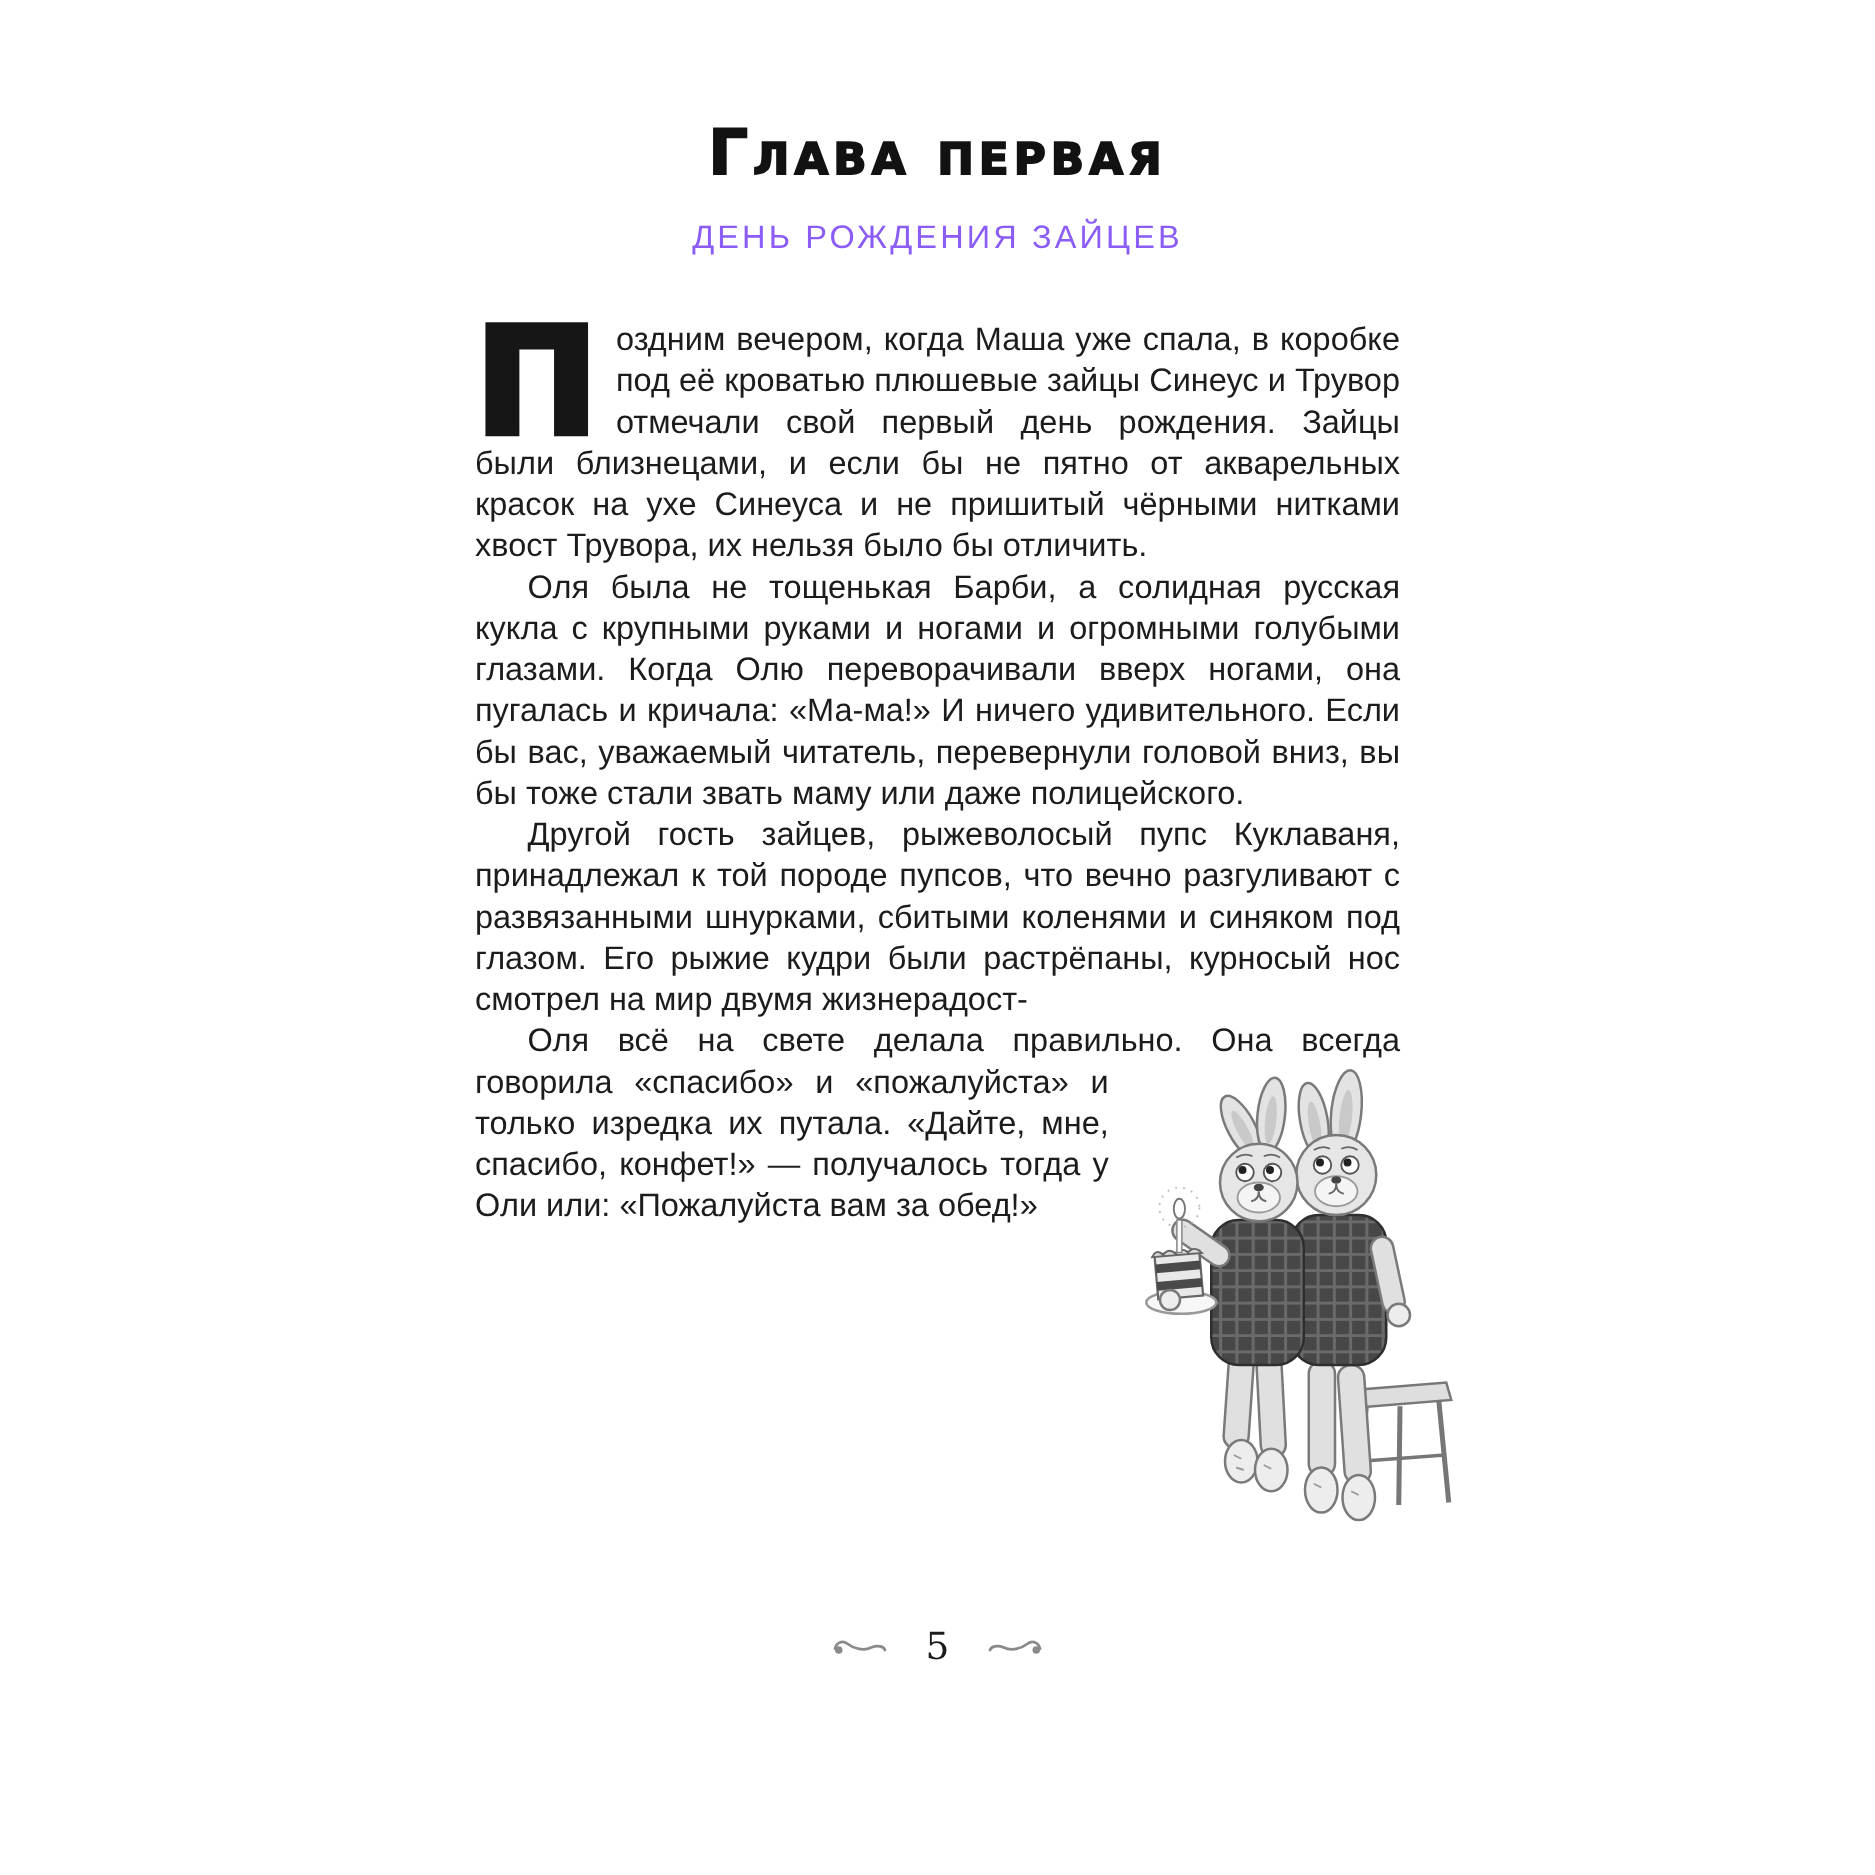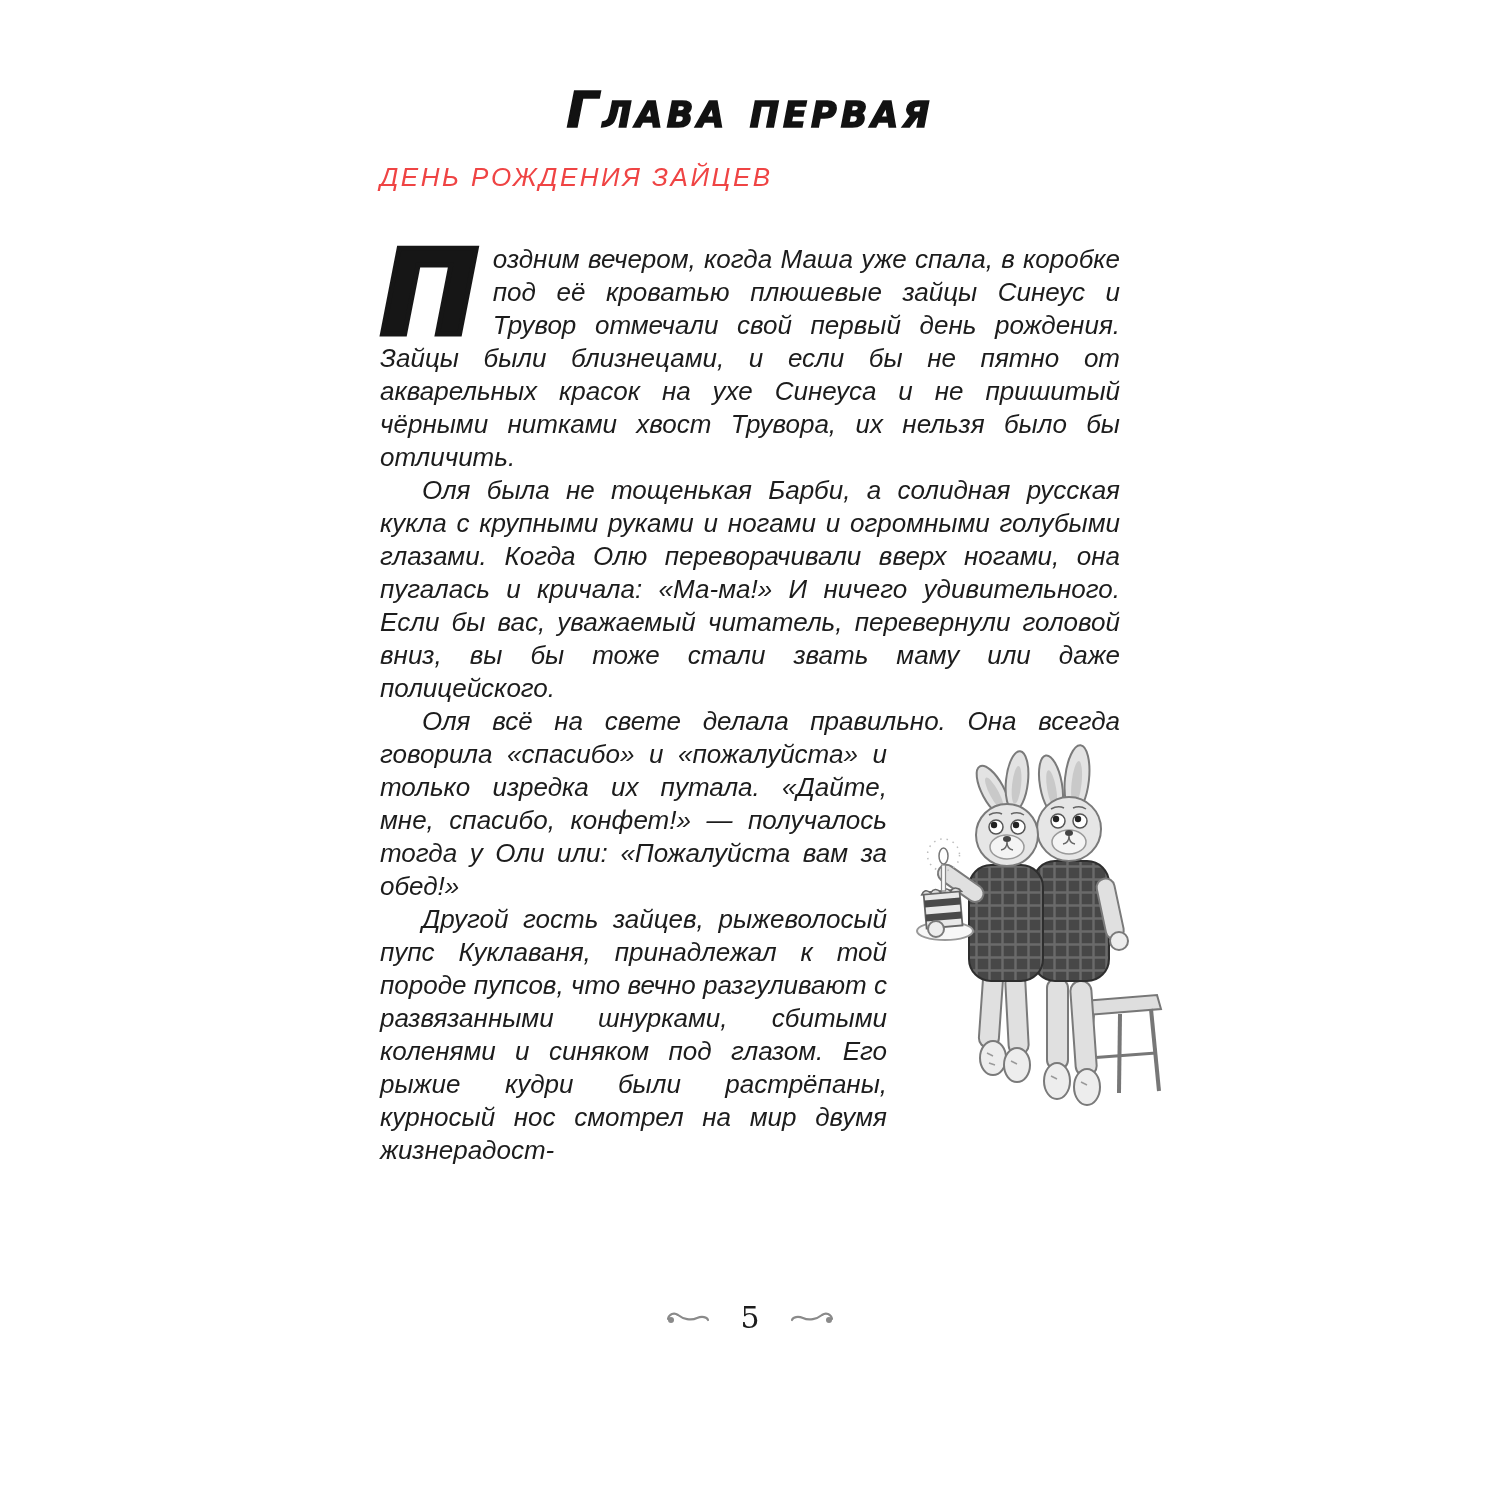--- a/index.html
+++ b/index.html
@@ -8,41 +8,40 @@
     position: relative;
     width: 1500px;
     height: 1500px;
     background: #ffffff;
     font-family: "Liberation Sans", "DejaVu Sans", sans-serif;
     color: #1c1c1c;
     overflow: hidden;
   }
   .content {
     width: 740px;
-    margin: 0 auto;
+    margin: 12px auto;
     padding-top: 83px;
-    font-style: italic;
   }
   .chapter-title {
     text-align: center;
     font-family: "DejaVu Sans", sans-serif;
     font-weight: bold;
     font-variant: small-caps;
     font-size: 50px;
     line-height: 1.1;
     letter-spacing: 4px;
     -webkit-text-stroke: 1.5px #121212;
     color: #121212;
   }
   .chapter-subtitle {
-    text-align: left;
+    text-align: center;
     font-size: 26px;
     letter-spacing: 2.5px;
     margin-top: 24px;
-    color: #ef4444;
+    color: #8b5cf6;
   }
   .bodytext {
     margin-top: 50px;
     font-size: 26px;
     line-height: 33px;
     text-align: justify;
   }
   .para { margin: 0; }
   .para.indent { text-indent: 42px; }
   .dropcap {
@@ -94,20 +93,22 @@
 
     <div class="chapter-title">Глава первая</div>
     <div class="chapter-subtitle">ДЕНЬ РОЖДЕНИЯ ЗАЙЦЕВ</div>
 
     <div class="bodytext">
 
       <p class="para"><span class="dropcap">П</span><span>оздним вечером, когда Маша уже спала, в коробке под её кроватью плюшевые зайцы Синеус и Трувор отмечали свой первый день рождения. Зайцы были близнецами, и если бы не пятно от акварельных красок на ухе Синеуса и не пришитый чёрными нитками хвост Трувора, их нельзя было бы отличить.</span></p>
 
 
       <p class="para indent"><span>Оля была не тощенькая Барби, а солидная русская кукла с крупными руками и ногами и огромными голубыми глазами. Когда Олю переворачивали вверх ногами, она пугалась и кричала: «Ма-ма!» И ничего удивительного. Если бы вас, уважаемый читатель, перевернули головой вниз, вы бы тоже стали звать маму или даже полицейского.</span></p>
+
+      <p class="para indent"><span>Другой гость зайцев, рыжеволосый пупс Куклаваня, принадлежал к той породе пупсов, что вечно разгуливают с развязанными шнурками, сбитыми коленями и синяком под глазом. Его рыжие кудри были растрёпаны, курносый нос смотрел на мир двумя жизнерадост-</span></p>
 
       <p class="para indent"><span class="illu-float">
             <svg viewBox="0 0 260 370" xmlns="http://www.w3.org/2000/svg">
         <defs>
           <pattern id="plaid" patternUnits="userSpaceOnUse" width="13" height="13">
             <rect width="13" height="13" fill="#474747"></rect>
             <path d="M0 6.5 H13 M6.5 0 V13" stroke="#6a6a6a" stroke-width="2.4"></path>
           </pattern>
         </defs>
 
@@ -183,22 +184,20 @@
           <path d="M102 99 Q102 106 96 107 M102 99 Q102 106 108 107" fill="none" stroke="#666" stroke-width="1.5"></path>
           <circle cx="91" cy="84" r="7" fill="#fff" stroke="#555" stroke-width="1.5"></circle>
           <circle cx="89" cy="82" r="3.2" fill="#222"></circle>
           <circle cx="113" cy="84" r="7" fill="#fff" stroke="#555" stroke-width="1.5"></circle>
           <circle cx="111" cy="82" r="3.2" fill="#222"></circle>
           <path d="M84 72 Q91 68 97 71 M106 71 Q113 68 119 72" fill="none" stroke="#666" stroke-width="1.5"></path>
         </g>
       </svg>
           </span><span>Оля всё на свете делала правильно. Она всегда говорила «спасибо» и «пожалуйста» и только изредка их путала. «Дайте, мне, спасибо, конфет!» — получалось тогда у Оли или: «Пожалуйста вам за обед!»</span></p>
 
-      <p class="para indent"><span>Другой гость зайцев, рыжеволосый пупс Куклаваня, принадлежал к той породе пупсов, что вечно разгуливают с развязанными шнурками, сбитыми коленями и синяком под глазом. Его рыжие кудри были растрёпаны, курносый нос смотрел на мир двумя жизнерадост-</span></p>
-
     </div>
   </div>
 
   <div class="footer">
     <svg class="ornament" viewBox="0 0 44 18" width="44" height="18">
       <path d="M2 10 C3 5 8 3 12 6 C17 10 25 12 31 9 C36 7 41 8 42 11" fill="none" stroke="#8a8a8a" stroke-width="2.2" stroke-linecap="round"></path>
       <circle cx="5" cy="11" r="3" fill="#8a8a8a"></circle>
     </svg>
     <span class="page-number">5</span>
     <svg class="ornament right" viewBox="0 0 44 18" width="44" height="18">

